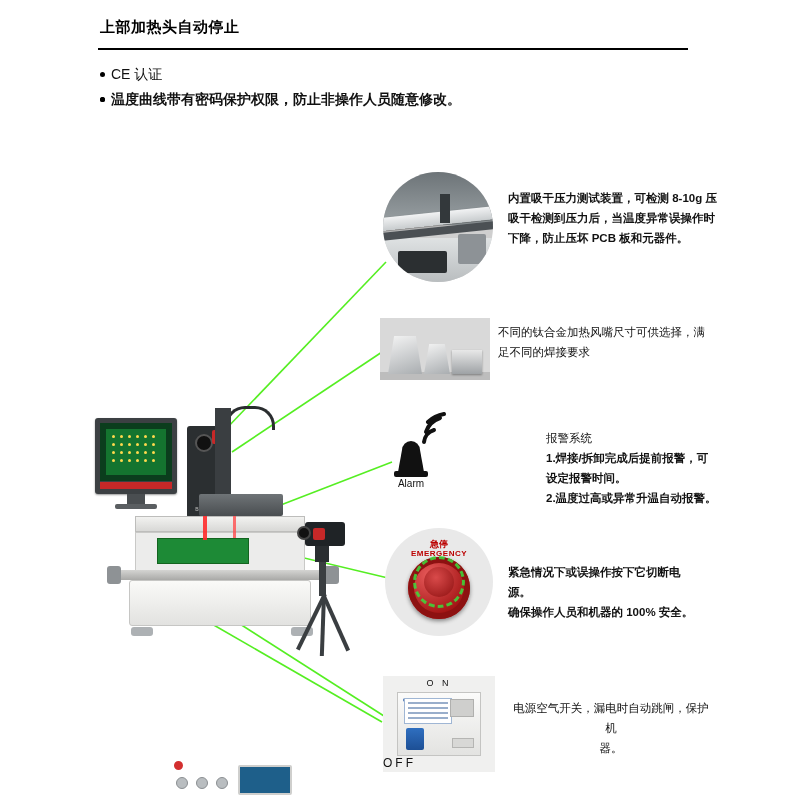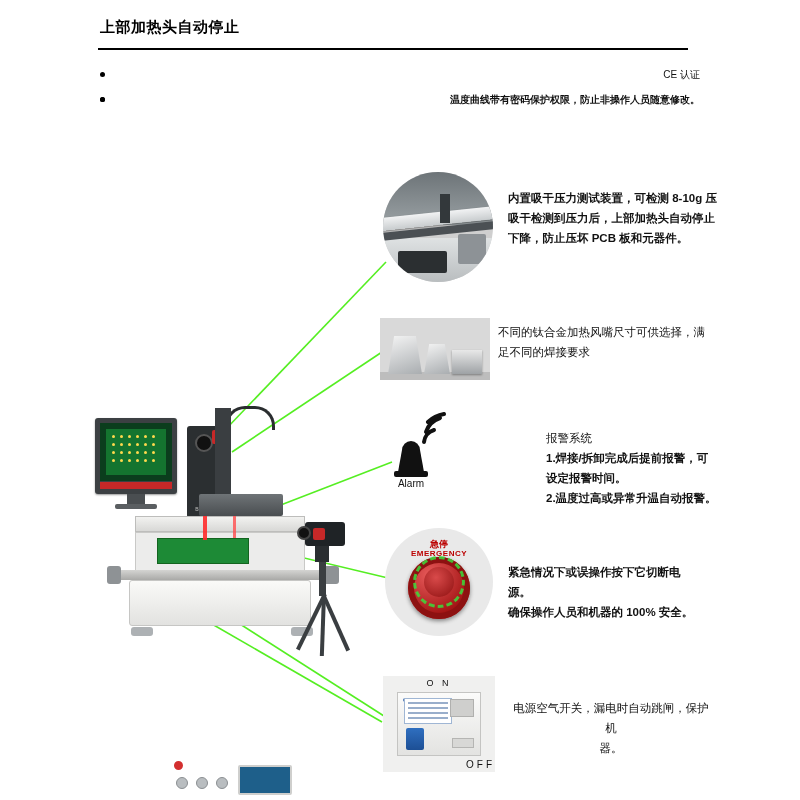--- a/index.html
+++ b/index.html
@@ -35,26 +35,25 @@
 
   
   .bullets {
     position: absolute;
     left: 100px; top: 66px;
     width: 600px;
   }
   .bullet {
     position: relative;
     padding-left: 11px;
-    font-size: 10px;
+    font-size: 14px;
     line-height: 17px;
     margin-bottom: 8px;
     color: #111;
     font-weight: bold;
-    text-align: right;
   }
   .bullet .dot {
     position: absolute;
     left: 0; top: 6px;
     width: 5px; height: 5px;
     background: #000;
     border-radius: 50%;
   }
   .bullet.plain { font-weight: normal; }
 
@@ -126,21 +125,21 @@
     position:absolute; left:50%; top:50%; width:52px; height:52px;
     transform:translate(-50%,-50%);
     border:3px dashed #3bdc3b; border-radius:50%;
     opacity:.85;
   }
 
   
   .ph5 { left: 383px; top: 676px; width: 112px; height: 96px; background:#f0f0ef; }
   .ph5 .brand { position:absolute; left:5px; top:4px; font-size:6px; color:#1a4fa0; font-weight:bold; }
   .ph5 .on { position:absolute; left:0; top:2px; width:100%; text-align:center; font-size:9px; letter-spacing:3px; color:#111; }
-  .ph5 .off { position:absolute; left:0; bottom:2px; width:100%; text-align:right; font-size:10px; letter-spacing:3px; color:#111; }
+  .ph5 .off { position:absolute; left:0; bottom:2px; width:100%; text-align:left; font-size:12px; letter-spacing:3px; color:#111; }
   .ph5 .body {
     position:absolute; left:14px; top:16px; width:84px; height:64px;
     background:linear-gradient(#fbfbfa,#e3e3e1);
     border:1px solid #c4c4c2;
   }
   .ph5 .label {
     position:absolute; left:6px; top:5px; width:48px; height:26px;
     background:#fff; border:1px solid #9fb6d4;
   }
   .ph5 .label i {
@@ -323,21 +322,21 @@
     <div class="sky"></div>
     <div class="base"></div>
     <div class="bar"></div>
     <div class="bar2"></div>
     <div class="nozzle"></div>
     <div class="blk"></div>
     <div class="blk2"></div>
   </div>
   <div class="ctext ct1">
     <div>内置吸干压力测试装置，可检测 8-10g 压</div>
-    <div>吸干检测到压力后，上部加热头自动停止</div>
+    <div>吸干检测到压力后，当温度异常误操作时</div>
     <div>下降，防止压坏 PCB 板和元器件。</div>
   </div>
 
   <div class="photo ph2">
     <div class="shadow"></div>
     <div class="nz nzA"></div>
     <div class="nz nzB"></div>
     <div class="nz nzC"></div>
   </div>
   <div class="ctext ct2">

